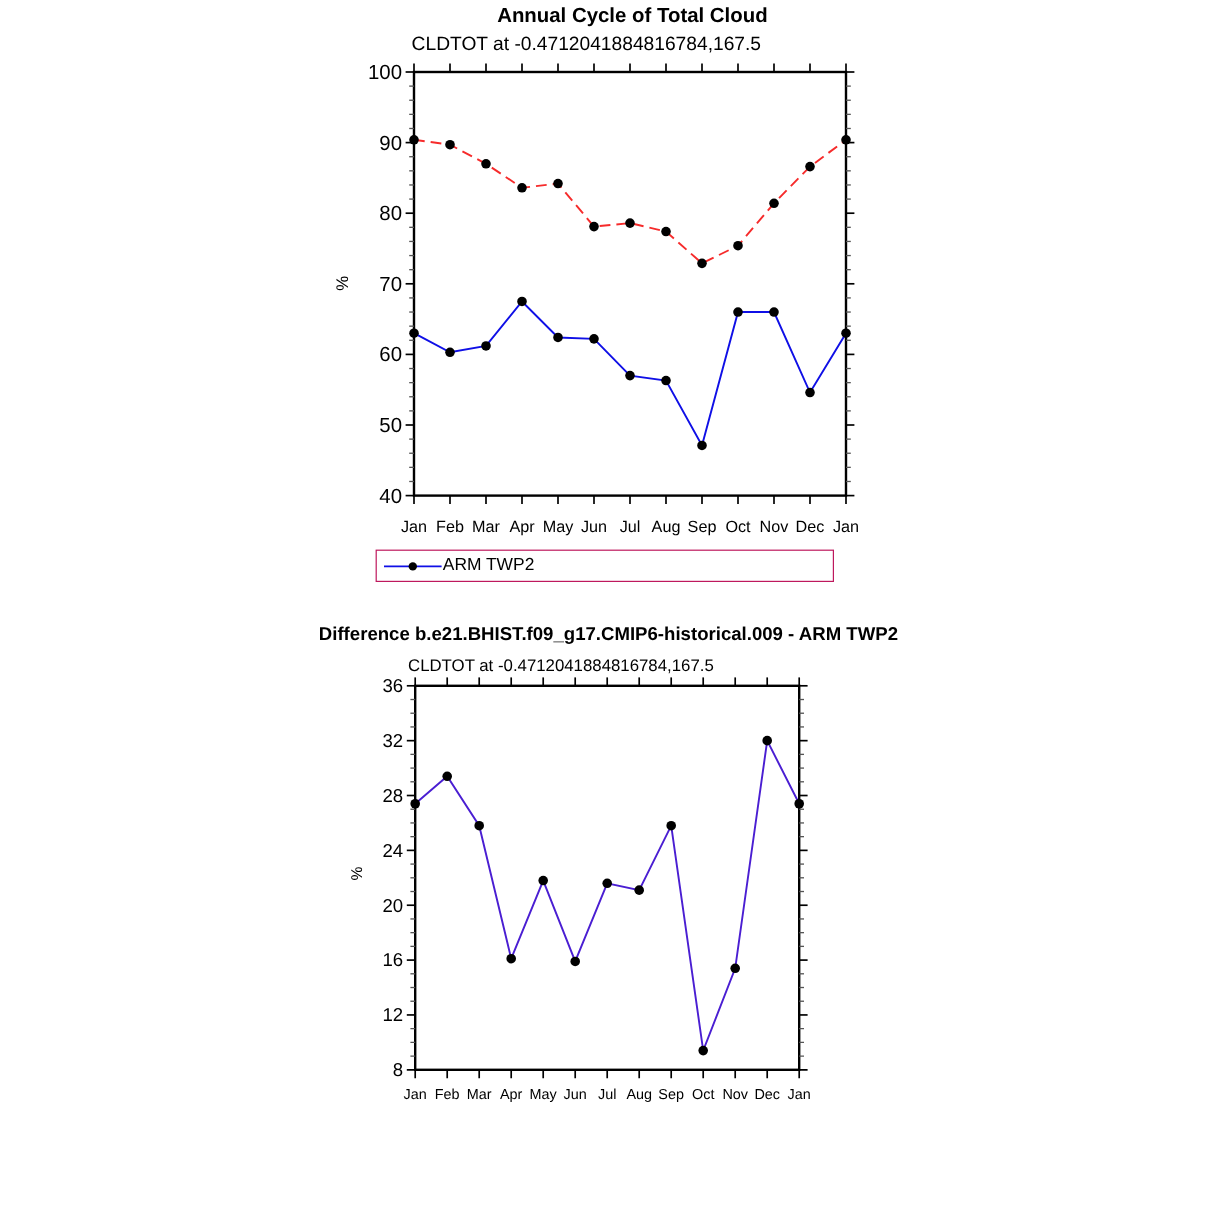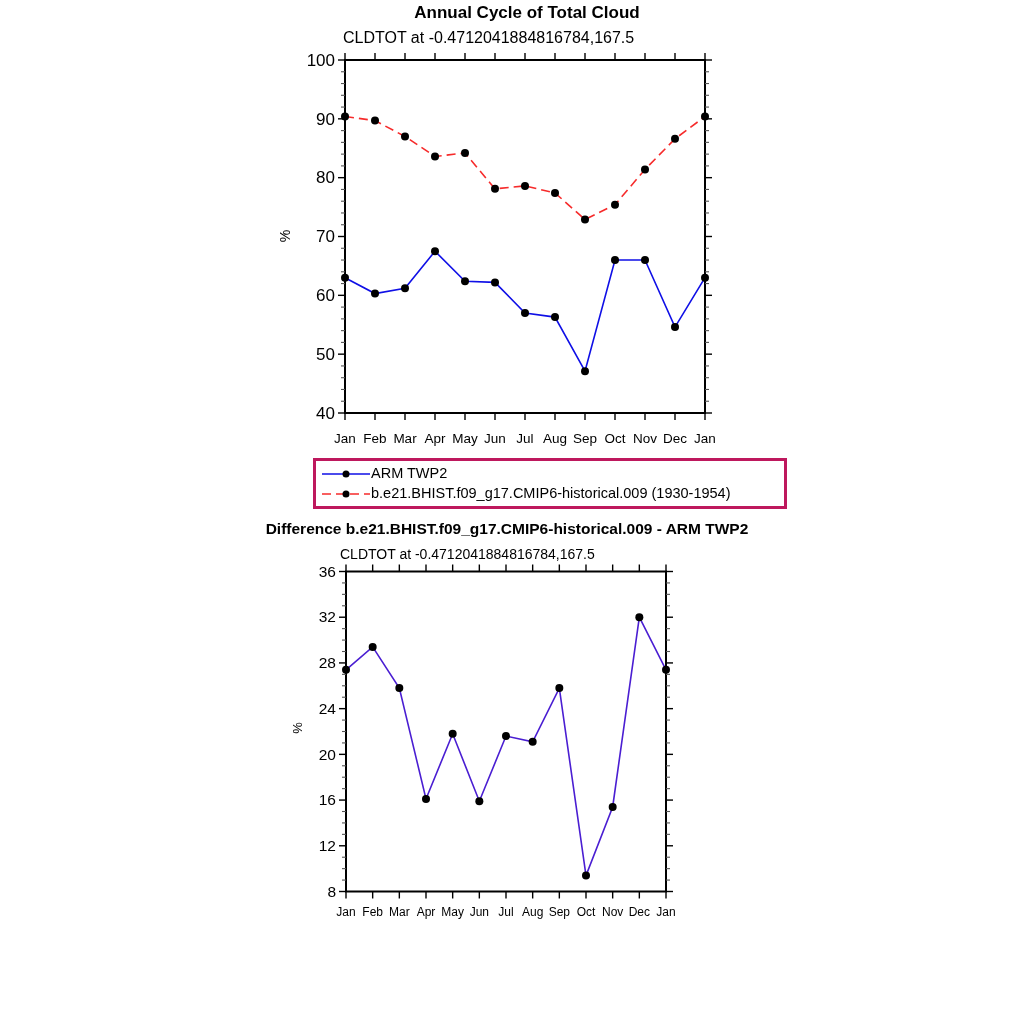--- a/index.html
+++ b/index.html
@@ -27,22 +27,22 @@
   .subtitle-bottom{
     left:340px;top:546px;
     font-size:14px;white-space:nowrap;
   }
   svg.chart{position:absolute;overflow:visible;}
   #chart0{left:250px;top:40px;}
   #chart1{left:250px;top:551px;}
   .legend{
     position:absolute;
     left:313px;top:458px;
-    width:474px;
-    border:3px solid #be185d;
+    width:382px;
+    border:1px solid #be185d;
     background:#fff;
     padding:2px 0 3px 0;
     box-sizing:border-box;
   }
   .legend-row{
     display:flex;align-items:center;
     height:20px;
   }
   .legend-sample{margin-left:5px;flex:0 0 auto;}
   .legend-label{
@@ -200,27 +200,20 @@
     </svg>
 
   <div class="legend">
     <div class="legend-row">
       <svg class="legend-sample" width="50" height="18">
           <line x1="1" y1="10" x2="49" y2="10" stroke="#0f0fe6" stroke-width="1.6" stroke-dasharray="none"></line>
           <circle cx="25" cy="10" r="3.5" fill="#000000"></circle>
         </svg>
       <span class="legend-label">ARM TWP2</span>
     </div>
-    <div class="legend-row">
-      <svg class="legend-sample" width="50" height="18">
-          <line x1="1" y1="10" x2="49" y2="10" stroke="#f62b2b" stroke-width="1.6" stroke-dasharray="9,5"></line>
-          <circle cx="25" cy="10" r="3.5" fill="#000000"></circle>
-        </svg>
-      <span class="legend-label">b.e21.BHIST.f09_g17.CMIP6-historical.009 (1930-1954)</span>
-    </div>
   </div>
 
   <div class="abs title-bottom">Difference b.e21.BHIST.f09_g17.CMIP6-historical.009 - ARM TWP2</div>
   <div class="abs subtitle-bottom">CLDTOT at -0.4712041884816784,167.5</div>
 
   <svg id="chart1" class="chart" width="520" height="380">
       <rect x="96" y="20.5" width="320" height="320" fill="none" stroke="#000" stroke-width="2"></rect>
       <line x1="96" y1="340.5" x2="96" y2="347.5" stroke="#000" stroke-width="1.4"></line>
       <line x1="96" y1="20.5" x2="96" y2="13.5" stroke="#000" stroke-width="1.4"></line>
       <text x="96" y="365" text-anchor="middle" font-size="12">Jan</text>

